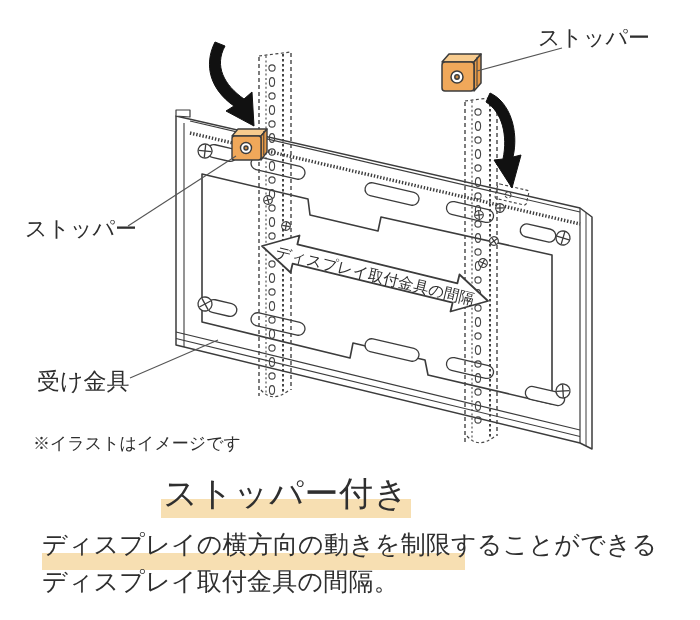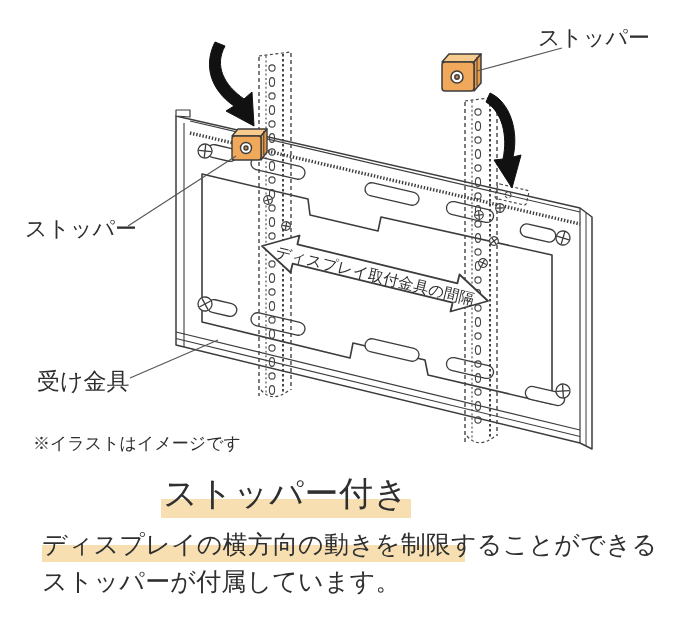--- a/index.html
+++ b/index.html
@@ -19,21 +19,21 @@
     background-repeat:no-repeat;background-size:100% 19px;background-position:0 100%;
     padding:0 2px 6px 2px;
   }
   .caption-body{
     position:absolute;left:42px;top:526px;width:640px;
     font-size:25px;line-height:37px;letter-spacing:0.2px;
   }
   .caption-body .hl{
     background-image:linear-gradient(var(--hl,#f7dfb2),var(--hl,#f7dfb2));
     background-repeat:no-repeat;background-size:100% 17px;background-position:0 100%;
-    padding-bottom:4px;padding-right:14px;margin-right:-14px;
+    padding-bottom:12px;padding-right:14px;margin-right:-14px;
   }
 </style>
 </head>
 <body>
 
 <div id="stage">
 
 <svg width="700" height="462" viewBox="0 0 700 462">
   <defs>
     <g id="screw" stroke="#3c3c3c" stroke-width="1.3" fill="#ffffff">
@@ -200,16 +200,16 @@
   <text x="25" y="236" text-anchor="start" font-size="22">ストッパー</text>
   <text x="37" y="389" text-anchor="start" font-size="23">受け金具</text>
   <text x="33" y="449" text-anchor="start" font-size="17" fill="#3a3a3a">※イラストはイメージです</text>
 </svg>
 
   <div class="caption-title">
     <span class="hl">ストッパー付き</span>
   </div>
   <div class="caption-body">
     <span class="hl">ディスプレイの横方向の動きを制限</span><span>することができる</span><br>
-    <span>ストッパーが付属しています。</span>
+    <span>ディスプレイ取付金具の間隔。</span>
   </div>
 
 </div>
 
 </body></html>

